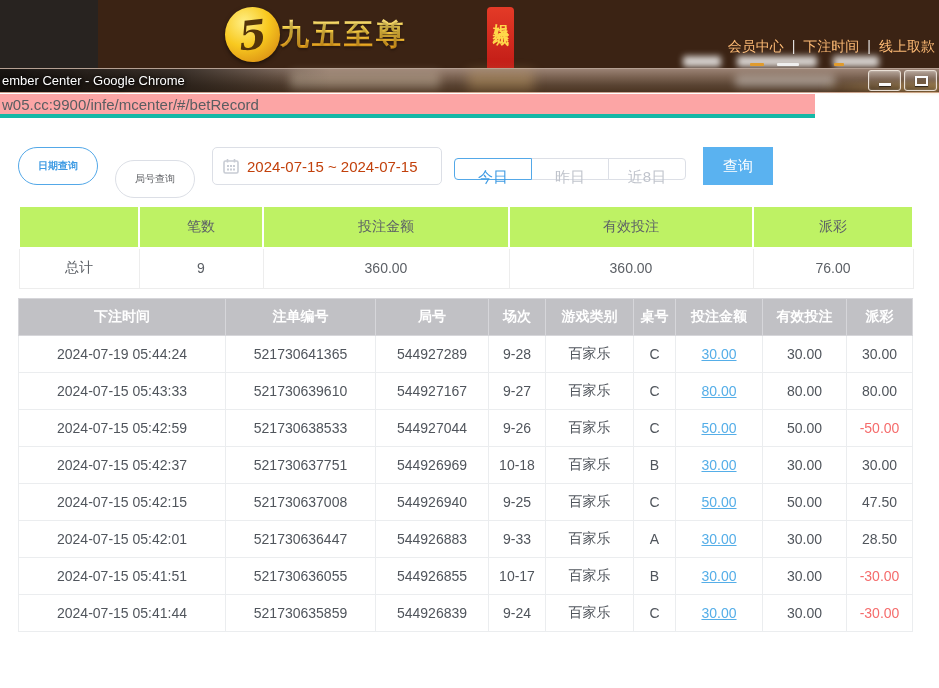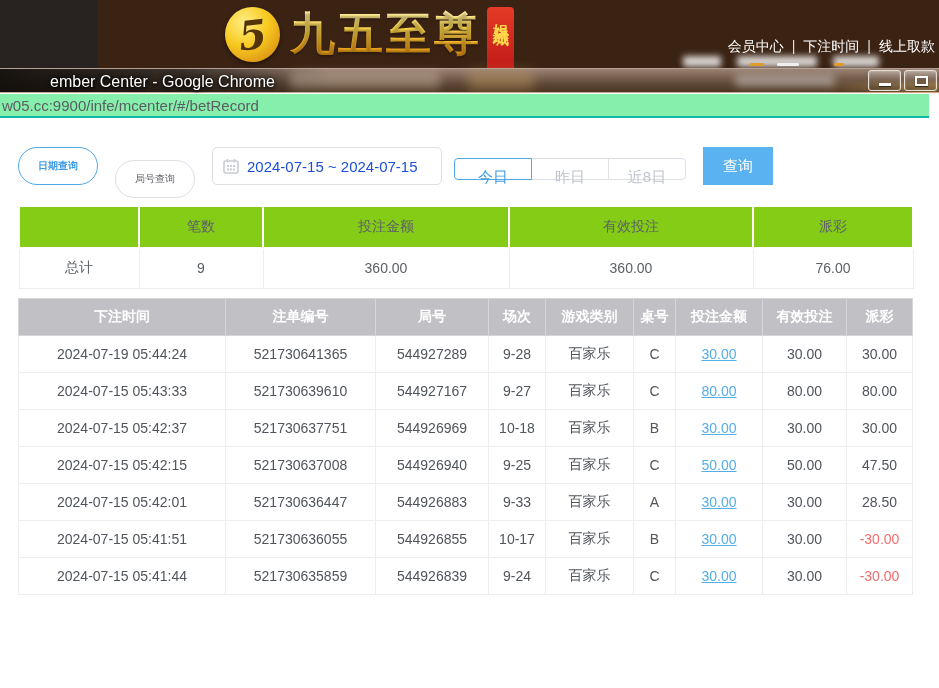--- a/index.html
+++ b/index.html
@@ -12,88 +12,88 @@
                  background:var(--header-brown,#3b2314); overflow:hidden; }
   .dark-block { position:absolute; left:0; top:0; width:98px; height:68px; background:#282320; }
   .logo-wrap { position:absolute; left:225px; top:5px; display:flex; align-items:center; }
   .logo-circle { width:55px; height:55px; border-radius:50%; position:relative;
                  background:radial-gradient(circle at 35% 28%, #ffef85 0%, #f8c91f 45%, #e09a16 78%, #b8740d 100%);
                  box-shadow:0 2px 4px rgba(0,0,0,.5); }
   .logo-circle .mark { position:absolute; left:0; top:0; width:100%; height:100%;
                  display:flex; align-items:center; justify-content:center;
                  font-family:"DejaVu Serif", serif; font-style:italic; font-weight:bold;
                  font-size:40px; color:#53340a; transform:rotate(-6deg); }
-  .logo-text { margin-left:10px; font-size:45px; font-weight:bold; letter-spacing:3px; line-height:58px;
+  .logo-text { font-size:29px; font-weight:bold; letter-spacing:3px; line-height:58px;
                background:linear-gradient(180deg,#fff3b0 8%,#ffd94e 40%,#f0a81e 72%,#c97b10 100%);
                -webkit-background-clip:text; background-clip:text; color:transparent;
                text-shadow:0 2px 2px rgba(0,0,0,.25); }
   .logo-badge { position:absolute; left:487px; top:7px; width:27px; height:85px;
                 background:linear-gradient(180deg,#e43a27,#b31010); border-radius:4px;
                 color:#ffd84a; font-weight:bold; font-size:16px;
                 writing-mode:vertical-rl; text-orientation:upright; letter-spacing:3px;
                 display:flex; align-items:center; justify-content:flex-start; padding-top:4px; }
   .site-nav { position:absolute; right:4px; top:38px; color:#fff; font-size:14px; white-space:nowrap; }
-  .site-nav a { color:#ffffff; }
+  .site-nav a { color:#fdba74; }
   .site-nav .sep { margin:0 8px; color:rgba(255,255,255,.85); }
   .hdr-blur { position:absolute; right:60px; top:56px; display:flex; gap:16px; align-items:center; }
   .hdr-blur .blob { background:rgba(255,255,255,.8); height:11px; border-radius:2px; filter:blur(3px); }
   .fleck { position:absolute; height:3px; border-radius:1px; }
 
   
   .title-bar { position:absolute; left:0; top:68px; width:939px; height:25px;
                background:linear-gradient(180deg,#9a8274 0%,#7a6251 35%,#5a4433 70%,#4b3422 100%);
                border-top:1px solid #b5a093; border-bottom:1px solid #c9a390; }
   .title-shade { position:absolute; left:0; top:0; width:330px; height:100%;
                background:linear-gradient(90deg,rgba(14,12,10,.92) 0%,rgba(28,23,19,.75) 55%,rgba(28,23,19,0) 100%); }
   .title-glowR { position:absolute; right:0; bottom:0; width:120px; height:10px;
                background:linear-gradient(90deg,rgba(216,170,90,0) 0%,rgba(222,178,96,.55) 100%); filter:blur(2px); }
   .ghost { position:absolute; border-radius:4px; }
   .ghost1 { left:290px; top:3px; width:150px; height:17px; background:rgba(235,222,200,.32); filter:blur(5px); }
   .ghost2 { left:468px; top:2px; width:66px; height:20px; background:rgba(240,198,120,.28); filter:blur(6px); }
   .ghost3 { left:735px; top:6px; width:100px; height:12px; background:rgba(255,255,255,.38); filter:blur(4px); }
-  .title-text { position:absolute; left:2px; top:4px; color:#fff; font-size:16px;
-                text-shadow:0 1px 3px #000, 0 0 6px #000; white-space:nowrap;margin-left:48px; }
+  .title-text { position:absolute; left:2px; top:4px; color:#fff; font-size:13px;
+                text-shadow:0 1px 3px #000, 0 0 6px #000; white-space:nowrap; }
   .win-btns { position:absolute; right:2px; top:1px; display:flex; gap:3px; }
   .win-btn { width:33px; height:21px; border:1px solid #e9e0d6; border-radius:3px; position:relative;
              background:linear-gradient(180deg,rgba(255,255,255,.30) 0%,rgba(255,255,255,.08) 45%,rgba(0,0,0,.22) 100%);
              box-shadow:inset 0 0 2px rgba(255,255,255,.4); cursor:pointer; }
   .win-btn .dash { position:absolute; left:10px; top:12px; width:12px; height:3px; background:#fafafa;
                    box-shadow:0 1px 1px rgba(0,0,0,.6); }
   .win-btn .sq { position:absolute; left:10px; top:5px; width:13px; height:10px; border:2px solid #fafafa;
                  box-shadow:0 1px 1px rgba(0,0,0,.6); background:rgba(90,70,50,.4); }
 
   
-  .url-bar { position:absolute; left:0; top:94px; width:929px; height:24px; background:#86efac;
-             border-bottom:2px solid #14b8a6; display:flex; align-items:center; }
+  .url-bar { position:absolute; left:0; top:94px; width:815px; height:24px; background:#fca5a5;
+             border-bottom:4px solid #14b8a6; display:flex; align-items:center; }
   .url-text { margin-left:2px; font-size:15px; color:#5a5d61; white-space:nowrap; }
 
   
   .content { position:absolute; left:0; top:118px; width:939px; height:570px; background:#fff; }
 
   .filter-row { position:absolute; left:18px; top:29px; display:flex; align-items:center; height:38px; }
   .btn-pill { height:38px; line-height:36px; padding:0 19px; border-radius:19px; font-size:10px;
               border:1px solid #dcdfe6; color:#606266; background:#fff; cursor:pointer; }
   .btn-pill.active { border:1px solid var(--accent-border,#53a8e8); color:var(--accent-blue,#3d9ae3); font-weight:bold; }
   .btn-pill + .btn-pill { margin-left:17px;margin-top:26px; }
   .date-input { margin-left:17px; width:230px; height:38px; border:1px solid #dcdfe6; border-radius:5px;
                 display:flex; align-items:center; padding:0 10px; background:#fff; cursor:text; }
   .date-input .cal { margin-right:8px; flex:0 0 auto; }
-  .date-input .val { font-size:15px; color:#1d4ed8; white-space:nowrap; }
+  .date-input .val { font-size:15px; color:#c2410c; white-space:nowrap; }
   .btn-group { margin-left:12px; display:flex; }
   .btn-group .gbtn { width:78px; height:22px; line-height:36px; text-align:center; font-size:15px;
                      border:1px solid #dcdfe6; background:#fff; color:#c0c4cc; cursor:pointer; margin-left:-1px;margin-top:6px; }
   .btn-group .gbtn:first-child { margin-left:0; border-radius:4px 0 0 4px; }
   .btn-group .gbtn:last-child { border-radius:0 4px 4px 0; }
   .btn-group .gbtn.active { border-color:var(--accent-border,#53a8e8); color:var(--accent-blue,#3d9ae3); z-index:1; position:relative; }
   .search-btn { margin-left:17px; width:70px; height:38px; border:none; border-radius:0;
                 background:var(--search-button-bg,#5ab2f0); color:#fff; font-size:15px; cursor:pointer; }
 
   table { border-collapse:collapse; table-layout:fixed; font-size:14px; }
   .summary-table { position:absolute; left:18px; top:87px; width:894px; }
-  .summary-table th { background:#84cc16; border:2px solid #fff; height:42px; font-weight:normal;
+  .summary-table th { background:#bef264; border:2px solid #fff; height:42px; font-weight:normal;
                       color:#5c6066; text-align:center; }
   .summary-table td { border:1px solid #ededed; height:40px; color:#5c6066; text-align:center; background:#fff; }
 
   .bet-table { position:absolute; left:18px; top:180px; width:894px; }
   .bet-table th { background:var(--table-header-bg,#c1c1c5); border:1px solid #d6d6da; height:37px;
                   color:#fff; font-weight:bold; text-align:center; }
   .bet-table td { border:1px solid #ebedef; height:37px; color:#50555c; text-align:center; background:#fff; }
   .bet-table td.neg { color:var(--negative-red,#f56c6c); }
   .amount-link { color:var(--link-blue,#55aee8); text-decoration:underline; }
   
@@ -242,20 +242,31 @@
           <td>521730639610</td>
           <td>544927167</td>
           <td>9-27</td>
           <td>百家乐</td>
           <td>C</td>
           <td><a href="#" class="amount-link">80.00</a></td>
           <td>80.00</td>
           <td>80.00</td>
         </tr>
         <tr>
+          <td>2024-07-15 05:42:59</td>
+          <td>521730638533</td>
+          <td>544927044</td>
+          <td>9-26</td>
+          <td>百家乐</td>
+          <td>C</td>
+          <td><a href="#" class="amount-link">50.00</a></td>
+          <td>50.00</td>
+          <td class="neg">-50.00</td>
+        </tr>
+        <tr>
           <td>2024-07-15 05:42:37</td>
           <td>521730637751</td>
           <td>544926969</td>
           <td>10-18</td>
           <td>百家乐</td>
           <td>B</td>
           <td><a href="#" class="amount-link">30.00</a></td>
           <td>30.00</td>
           <td>30.00</td>
         </tr>

